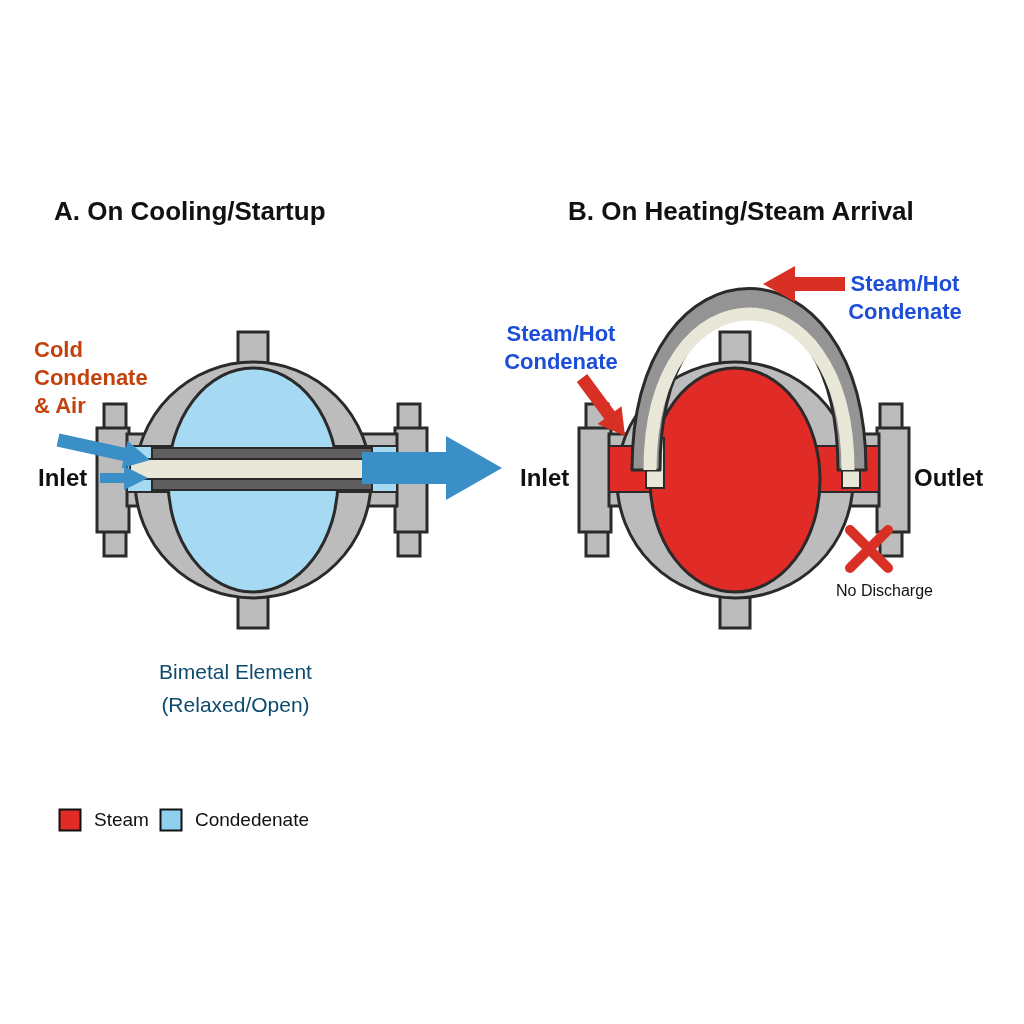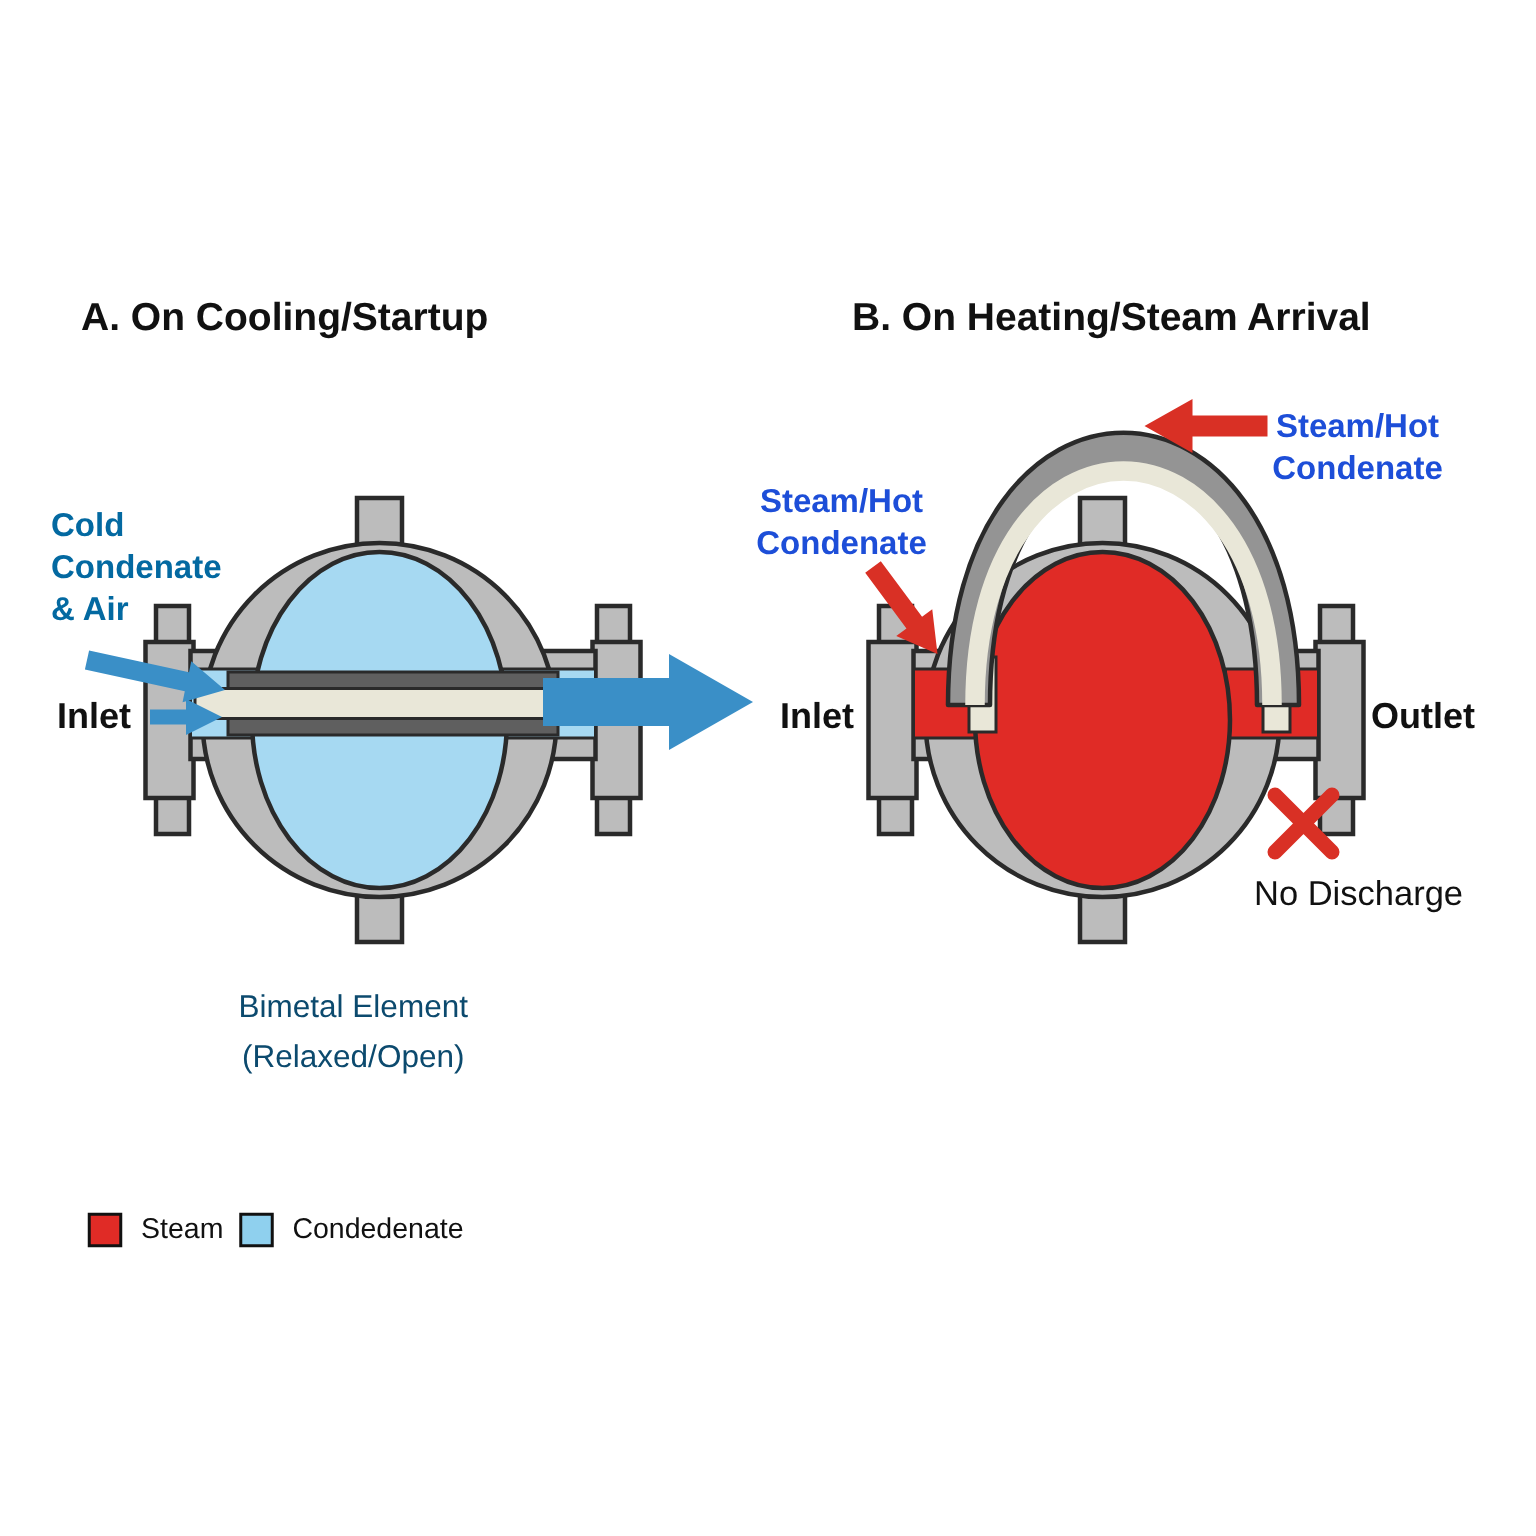--- a/index.html
+++ b/index.html
@@ -7,25 +7,25 @@
     position:relative;
     width:1024px;height:1024px;
     background:#ffffff;
     font-family:"Liberation Sans", sans-serif;
     overflow:hidden;
   }
   .canvas svg.diagram{position:absolute;left:0;top:0;}
   .lbl{position:absolute;color:#111;}
   .title{font-size:26px;font-weight:bold;color:#111;}
   .multiline{white-space:pre-line;}
-  .blue-lbl{color:#0369a1;font-weight:bold;font-size:22px;line-height:1.27;}
+  .blue-lbl{color:#c2410c;font-weight:bold;font-size:22px;line-height:1.27;}
   .red-lbl{color:#1d4ed8;font-weight:bold;font-size:22px;line-height:1.27;text-align:center;}
   .port-lbl{font-weight:bold;font-size:24px;}
   .caption{font-size:21px;text-align:center;line-height:1.55;color:#0c4a6e;}
-  .plain-lbl{font-size:23px;color:#111;}
+  .plain-lbl{font-size:16px;color:#111;}
   .legend{position:absolute;left:58px;top:808px;display:flex;flex-direction:row;gap:10px;}
   .legend-row{display:flex;align-items:center;gap:12px;}
   .legend-label{font-size:19px;color:#111;}
 </style>
 </head>
 <body>
 
 <div class="canvas">
 
   <svg class="diagram" width="1024" height="1024" viewBox="0 0 1024 1024">

